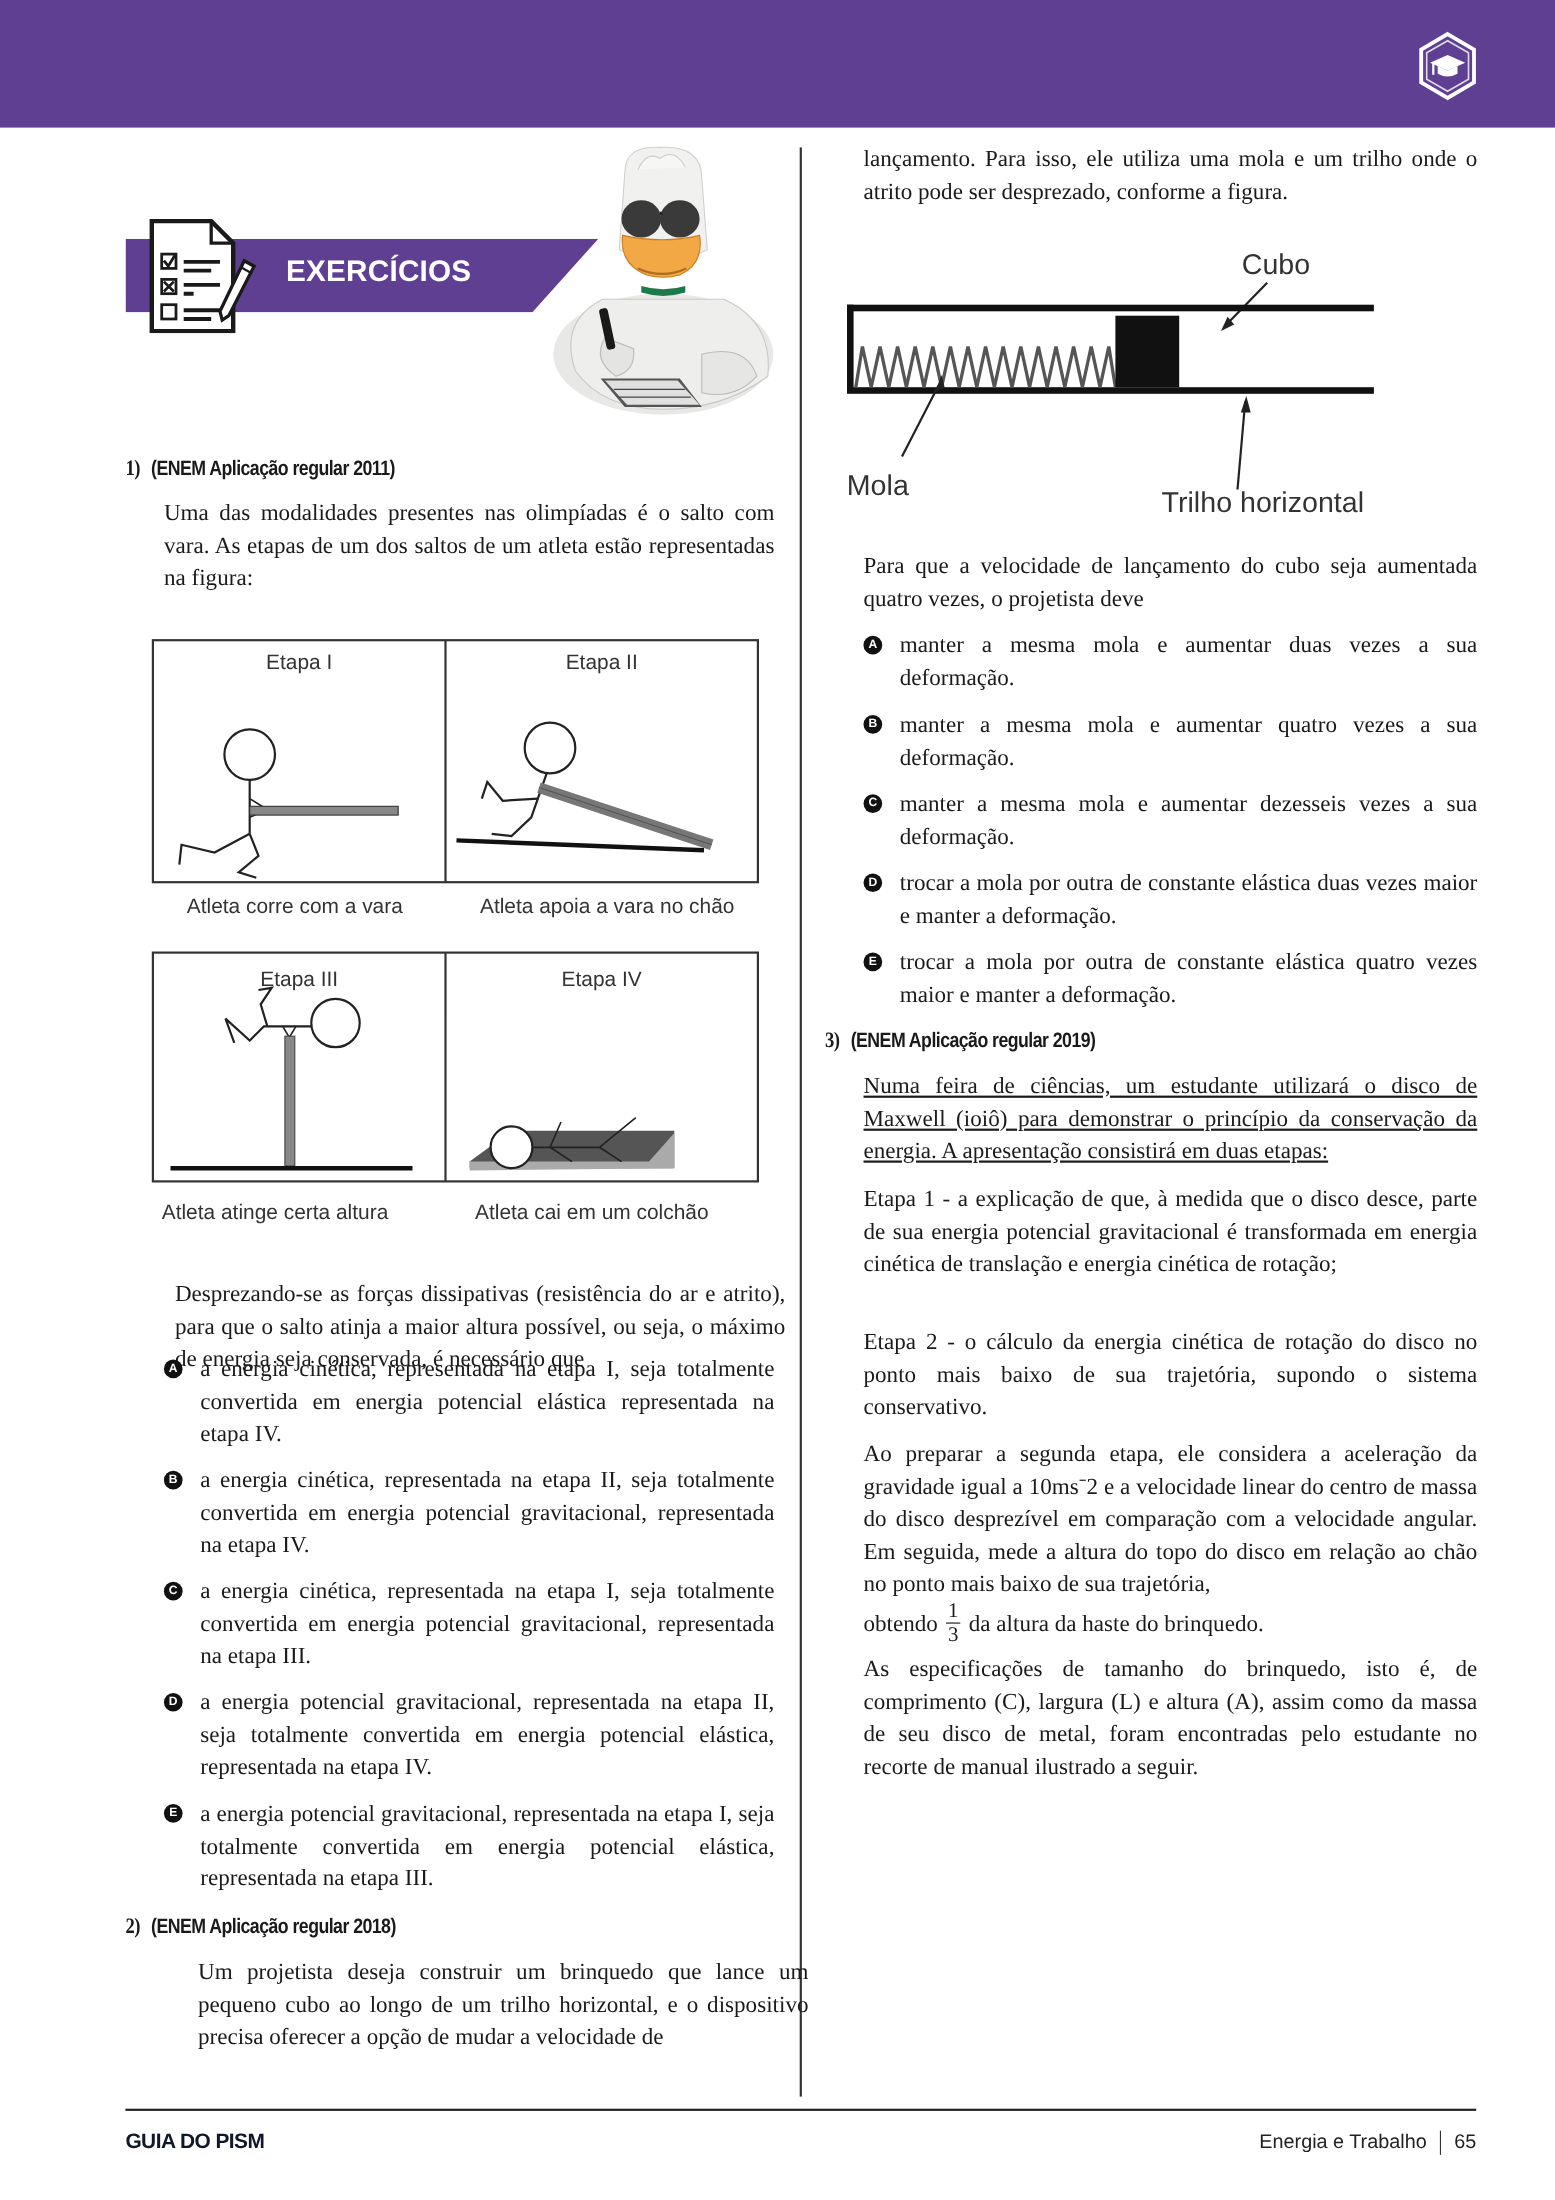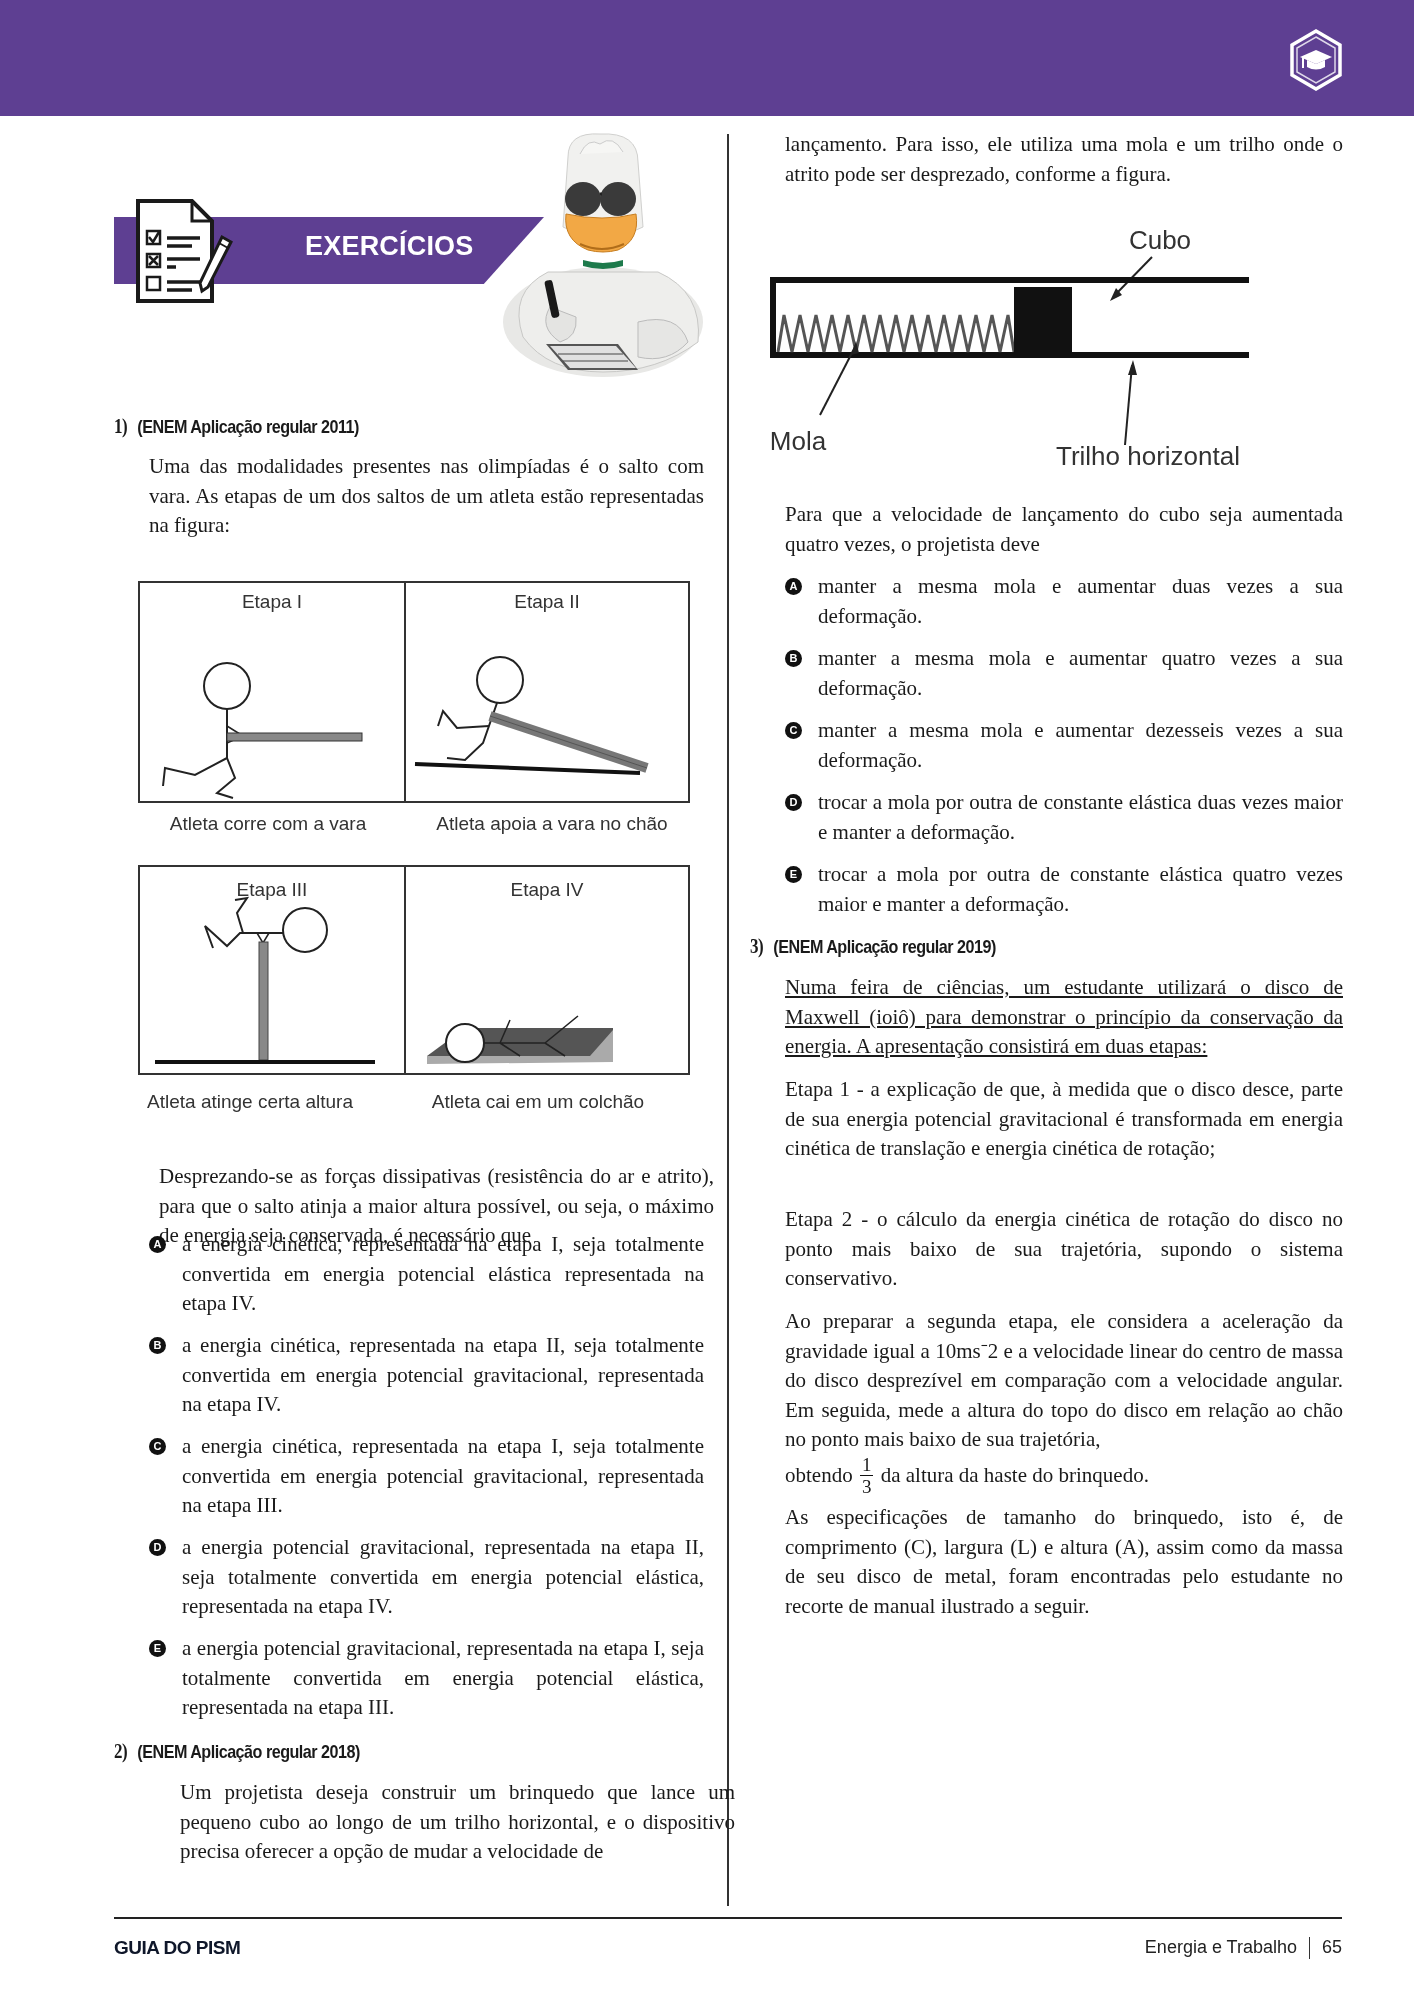--- a/index.html
+++ b/index.html
@@ -9,21 +9,21 @@
   .top-bar { position: absolute; left: 0; top: 0; width: 1414px; height: 116px; background: #5e3f92; }
   .logo { position: absolute; left: 1288px; top: 28px; width: 56px; height: 64px; }
 
   .col-divider { position: absolute; left: 727px; top: 134px; width: 2px; height: 1772px; background: #333; }
 
   
   .ex-banner { position: absolute; left: 114px; top: 217px; width: 430px; height: 67px; }
   .ex-banner .band { position: absolute; left: 0; top: 0; width: 430px; height: 67px; background: #5e3f92;
     clip-path: polygon(0 0, 100% 0, 86% 100%, 0 100%); }
   .ex-banner .title { position: absolute; left: 146px; top: 14px; color: #fff; font-family: "Liberation Sans", sans-serif;
-    font-weight: bold; font-size: 27px; letter-spacing: 0.2px; margin-left: 45px; }
+    font-weight: bold; font-size: 27px; letter-spacing: 0.2px; }
   .checklist-icon { position: absolute; left: 130px; top: 199px; width: 110px; height: 104px; }
   .mascot { position: absolute; left: 488px; top: 132px; width: 230px; height: 250px; }
 
   .q-head { position: absolute; font-family: "Liberation Sans", sans-serif; font-weight: bold; font-size: 19px;
     letter-spacing: -0.6px; transform: scaleX(0.85); transform-origin: left; white-space: nowrap; }
   .q-num { font-family: "Liberation Serif", serif; font-size: 20px; margin-right: 12px; display: inline-block; }
 
   .para { position: absolute; font-size: 21px; line-height: 29.5px; text-align: justify; }
 
   .opt { position: absolute; font-size: 21px; line-height: 29.5px; text-align: justify; }

